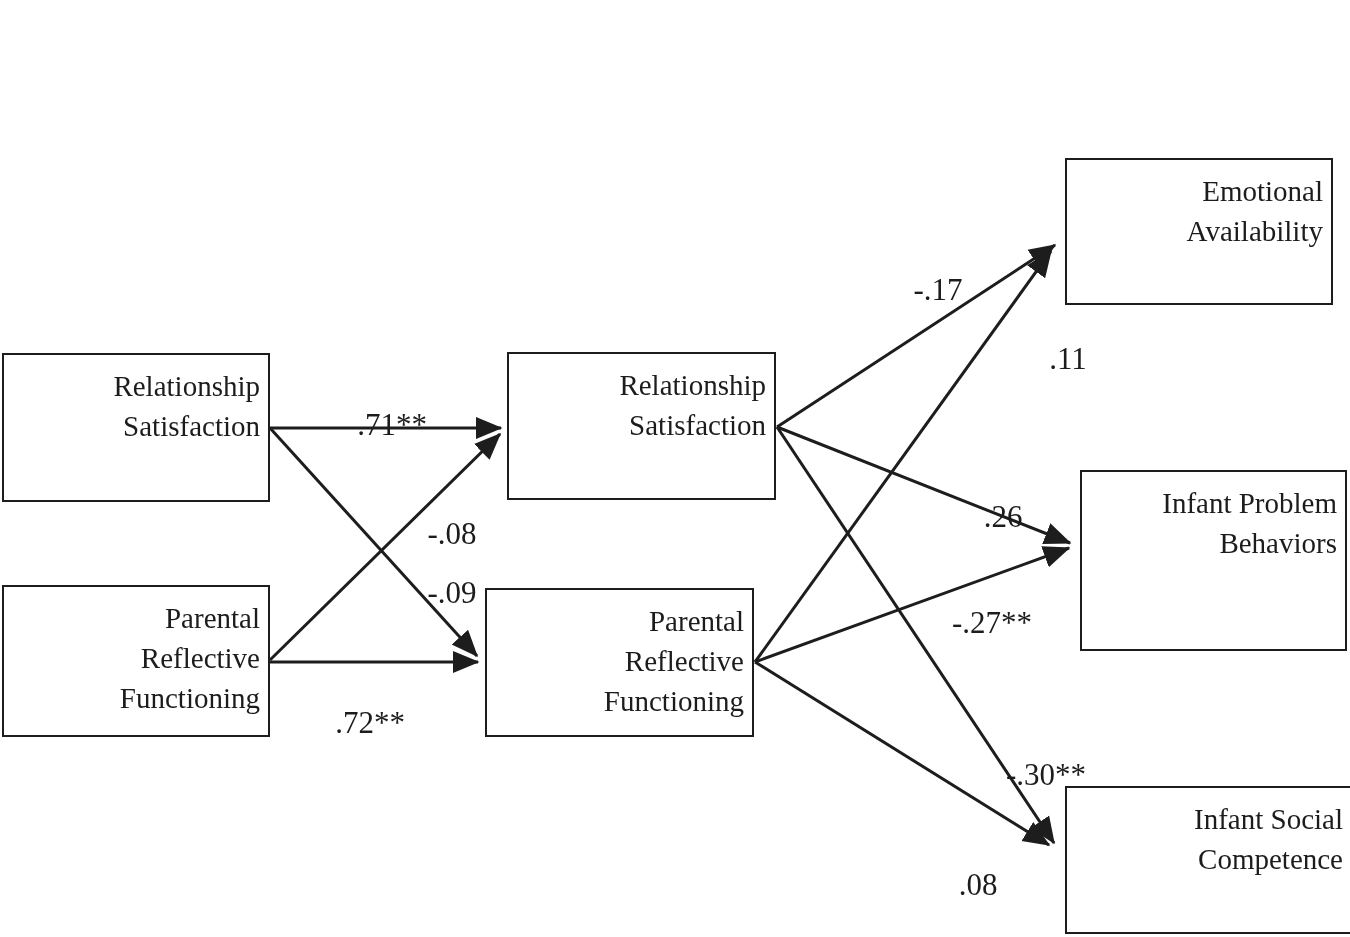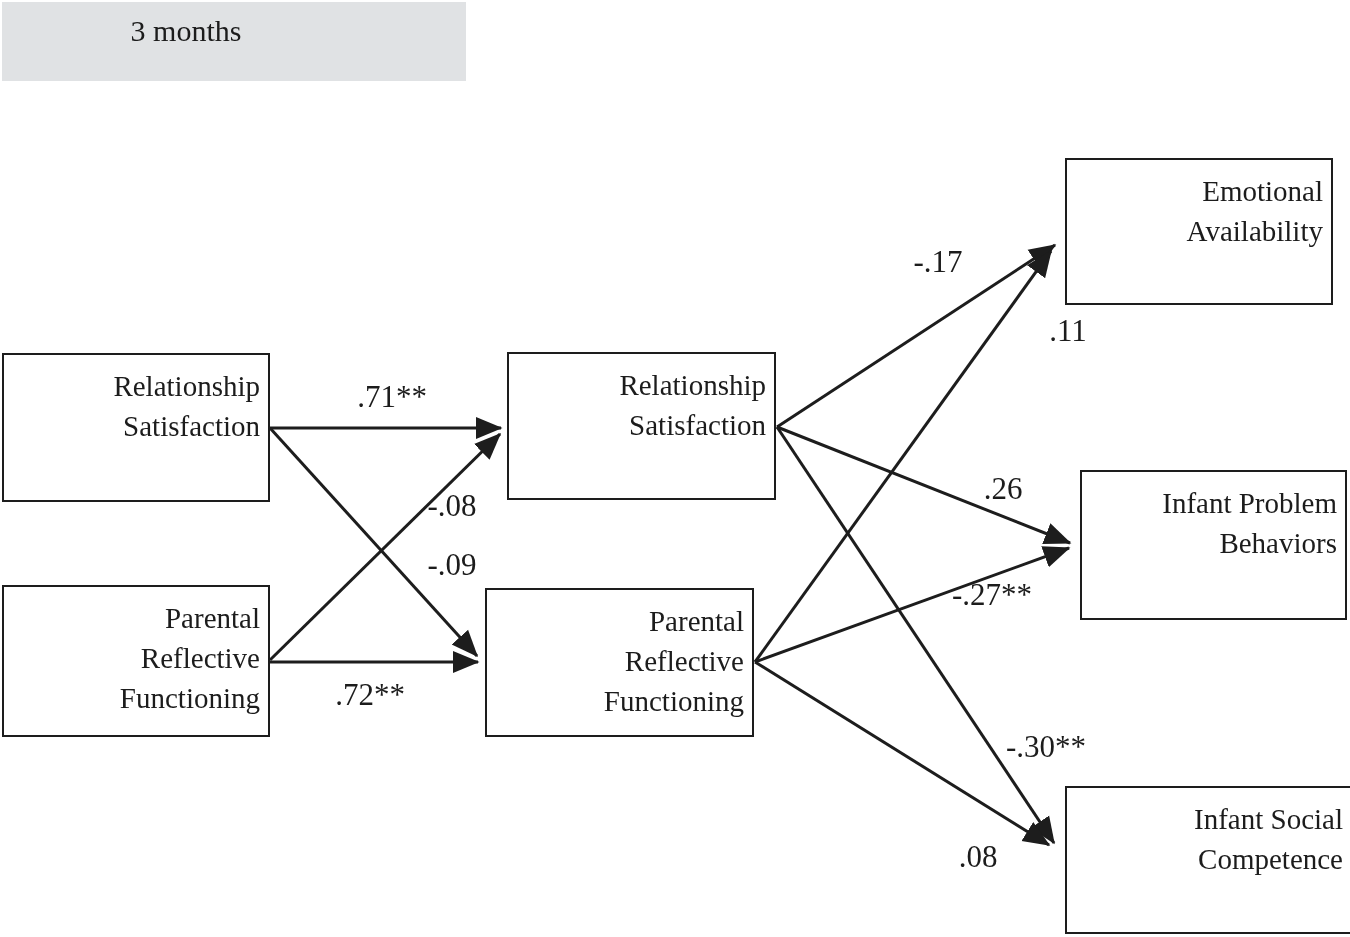--- a/index.html
+++ b/index.html
@@ -46,21 +46,21 @@
     line-height: 40px;
     padding: 11px 8px 0 24px;
     white-space: pre-line;
     text-align: right;
   }
   .node.rs3m   { left: 2px;    top: 353px; width: 268px; height: 149px; }
   .node.prf3m  { left: 2px;    top: 585px; width: 268px; height: 152px; }
   .node.rs12m  { left: 507px;  top: 352px; width: 269px; height: 148px; }
   .node.prf12m { left: 485px;  top: 588px; width: 269px; height: 149px; }
   .node.ea     { left: 1065px; top: 158px; width: 268px; height: 147px; }
-  .node.ipb    { left: 1080px; top: 470px; width: 267px; height: 150px; }
+  .node.ipb    { left: 1080px; top: 470px; width: 267px; height: 181px; }
   .node.isc    { left: 1065px; top: 786px; width: 288px; height: 148px; }
 
   
   svg.arrows {
     position: absolute;
     left: 0; top: 0;
     width: 1350px;
     height: 937px;
     pointer-events: none;
   }
@@ -70,40 +70,38 @@
   }
 
   
   .coef {
     position: absolute;
     transform: translate(-50%, -50%);
     font-size: 31px;
     line-height: 31px;
     white-space: nowrap;
     background: transparent;
+    margin-top: 28px;
   }
   .coef.c0 { left: 392px;  top: 396px; }
   .coef.c1 { left: 452px;  top: 505px; }
   .coef.c2 { left: 452px;  top: 564px; }
   .coef.c3 { left: 370px;  top: 694px; }
   .coef.c4 { left: 938px;  top: 261px; }
   .coef.c5 { left: 1068px; top: 330px; }
   .coef.c6 { left: 1003px; top: 488px; }
   .coef.c7 { left: 992px; top: 594px; }
   .coef.c8 { left: 1046px; top: 746px; }
   .coef.c9 { left: 978px;  top: 856px; }
 </style>
 </head>
 <body>
 
 <div class="canvas">
 
-  <div class="band-cell left">
-    <span class="band-label">3 months</span>
-  </div>
 
   <svg class="arrows" viewBox="0 0 1350 937" xmlns="http://www.w3.org/2000/svg">
     <defs>
       <marker id="ah" markerWidth="10" markerHeight="9" refX="8.5" refY="4.5" orient="auto" markerUnits="strokeWidth">
         <path d="M0,0.8 L9,4.5 L0,8.2 z" fill="#1d1d1d"></path>
       </marker>
     </defs>
     <line x1="270" y1="428" x2="501" y2="428" marker-end="url(#ah)"></line>
     <line x1="270" y1="660" x2="500" y2="434" marker-end="url(#ah)"></line>
     <line x1="270" y1="428" x2="477" y2="656" marker-end="url(#ah)"></line>

